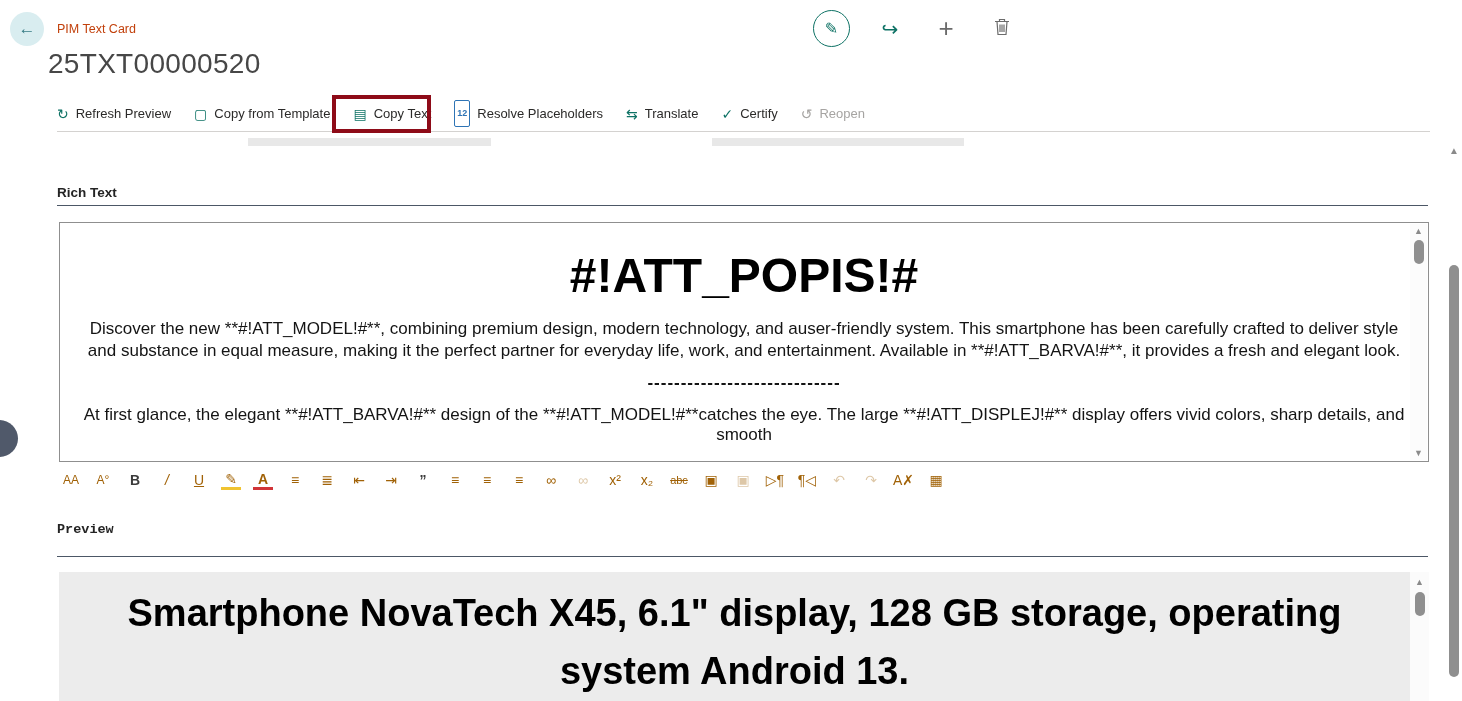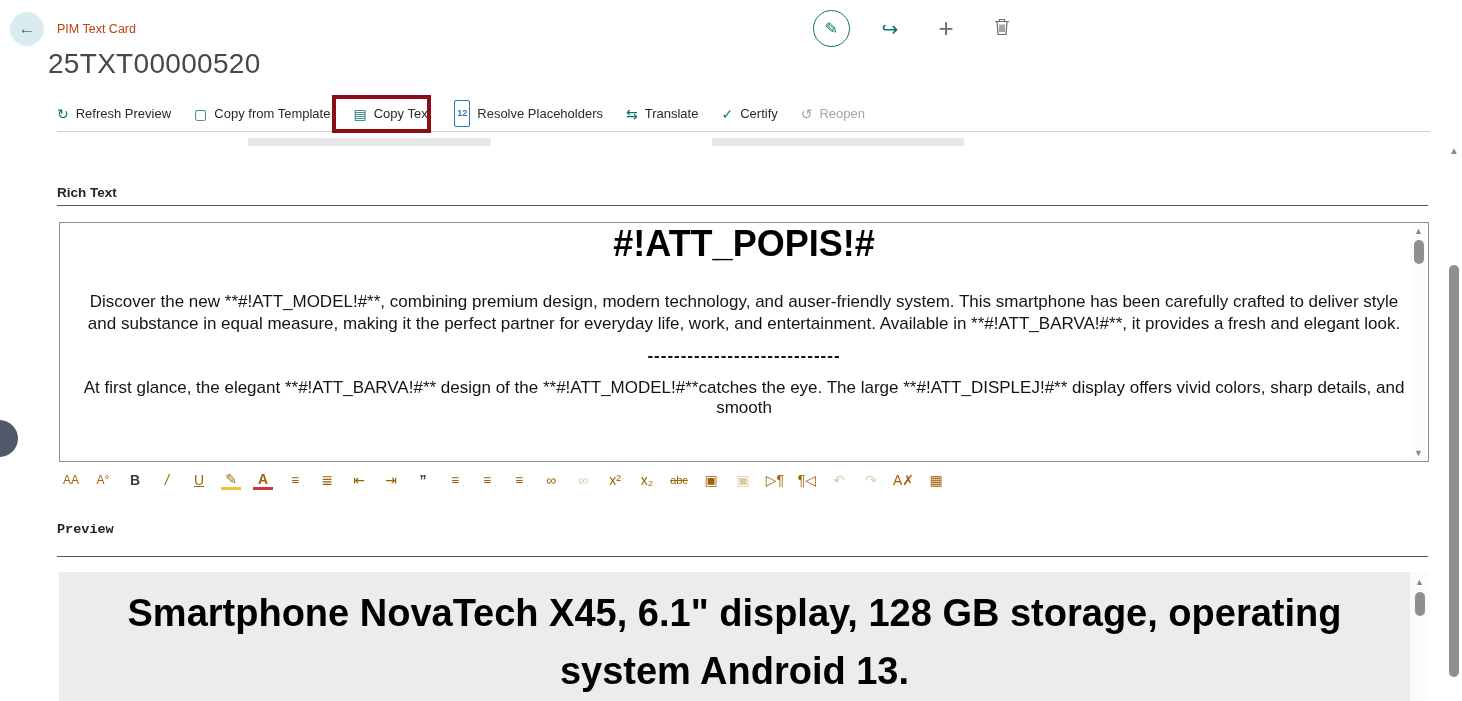--- a/index.html
+++ b/index.html
@@ -38,22 +38,22 @@
   .skel.s2 { left:712px; width:252px; }
 
   
   .sec-label { position:absolute; left:57px; font-size:13.5px; font-weight:700; color:#242424; }
   .sec-rule { position:absolute; left:57px; width:1371px; height:1px; background:#4c5766; }
 
   
   .editor { position:absolute; left:59px; top:222px; width:1370px; height:240px;
     border:1px solid #8f8f8f; background:#fff; overflow:hidden; }
   .editor-inner { text-align:center; color:#141414; }
-  .rt-h1 { margin-top:0; font-size:36px; font-weight:800; color:#000; }
-  .rt-p1 { margin:26px auto 0; font-size:17px; line-height:22px; width:1330px;text-align:center; }
+  .rt-h1 { margin-top:25px; font-size:48px; font-weight:800; color:#000; }
+  .rt-p1 { margin:15px auto 0; font-size:17px; line-height:22px; width:1330px;text-align:center; }
   .rt-sep { margin-top:11px; font-size:17px; font-weight:700; letter-spacing:1px; }
   .rt-h2 { margin-top:9px; font-size:25px; font-weight:800; color:#1a1a1a; }
   .rt-p2 { margin:12px auto 0; font-size:17px; width:1345px; }
   .v-scroll { position:absolute; top:1px; right:1px; bottom:1px; width:17px; background:#fcfcfc;
     display:flex; flex-direction:column; align-items:center; }
   .v-scroll .arr { color:#8a8a8a; font-size:9px; line-height:14px; cursor:pointer; }
   .v-scroll .thumb { width:10px; height:24px; background:#8f8f8f; border-radius:5px; margin-top:2px; cursor:pointer; }
   .v-scroll .arr.down { position:absolute; bottom:0; }
 
   

